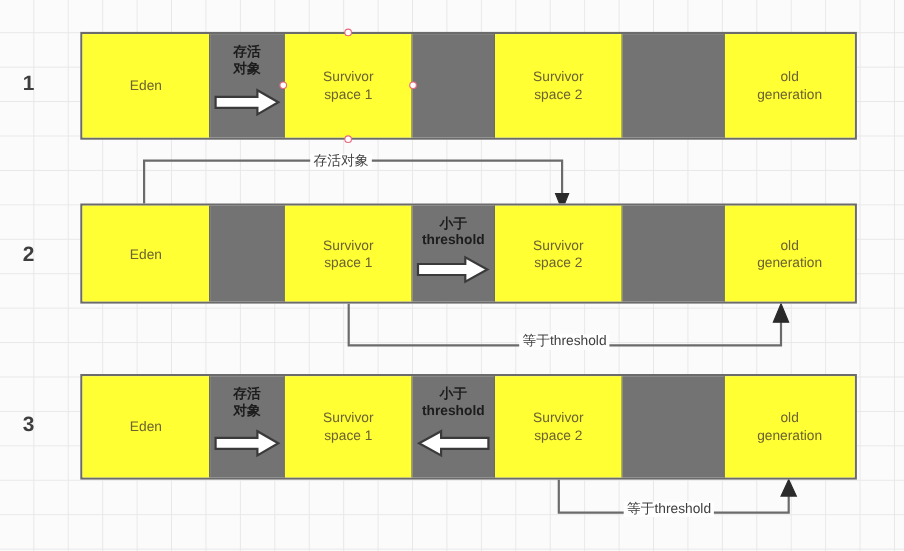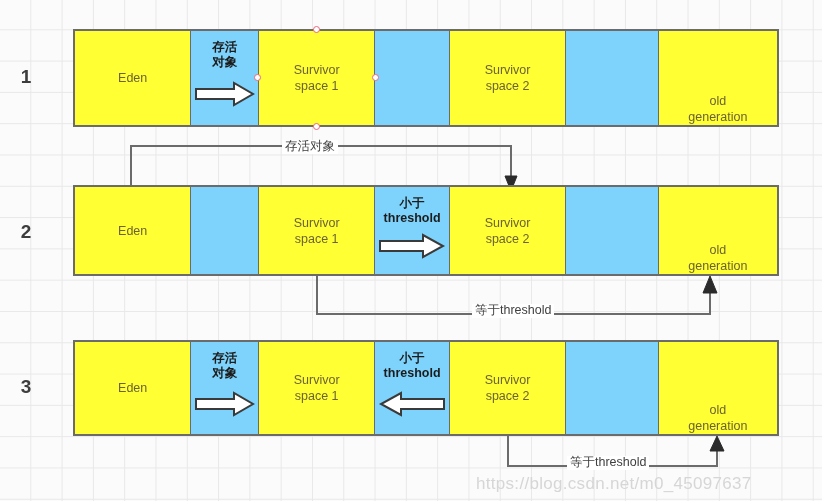--- a/index.html
+++ b/index.html
@@ -47,24 +47,24 @@
   .cell {
     position: relative;
     box-sizing: border-box;
     border-right: 1.5px solid #6b6b6b;
     display: flex;
     flex-direction: column;
     align-items: center;
     justify-content: center;
     overflow: visible;
   }
-  .cell:last-child { border-right: none; justify-content: flex-end; }
+  .cell:last-child { border-right: none; }
 
   .cell.filled { background: #ffff33; }
-  .cell.empty  { background: #7dd3fc; }
+  .cell.empty  { background: #737373; }
 
   .cell-label {
     font-size: 12.5px;
     color: #4a4a3a;
     line-height: 1.28;
     text-align: center;
     white-space: pre-line;
     pointer-events: none;
   }
 
@@ -287,15 +287,14 @@
   </div>
 
   <div class="connector" style="left:497px; top:436px; width:250px; height:50px;">
     <svg width="250" height="50" viewBox="0 0 250 50">
       <path d="M11,0 L11,30 L220,30 L220,12" fill="none" stroke="#6b6b6b" stroke-width="2"></path>
       <path d="M220,0 L213,15 L227,15 Z" fill="#2b2b2b" stroke="#2b2b2b" stroke-width="1"></path>
     </svg>
   </div>
   <div class="conn-label" style="left:567px; top:456px;">等于threshold</div>
 
-  <div class="watermark">https://blog.csdn.net/m0_45097637</div>
 
 </div>
 
 </body></html>

